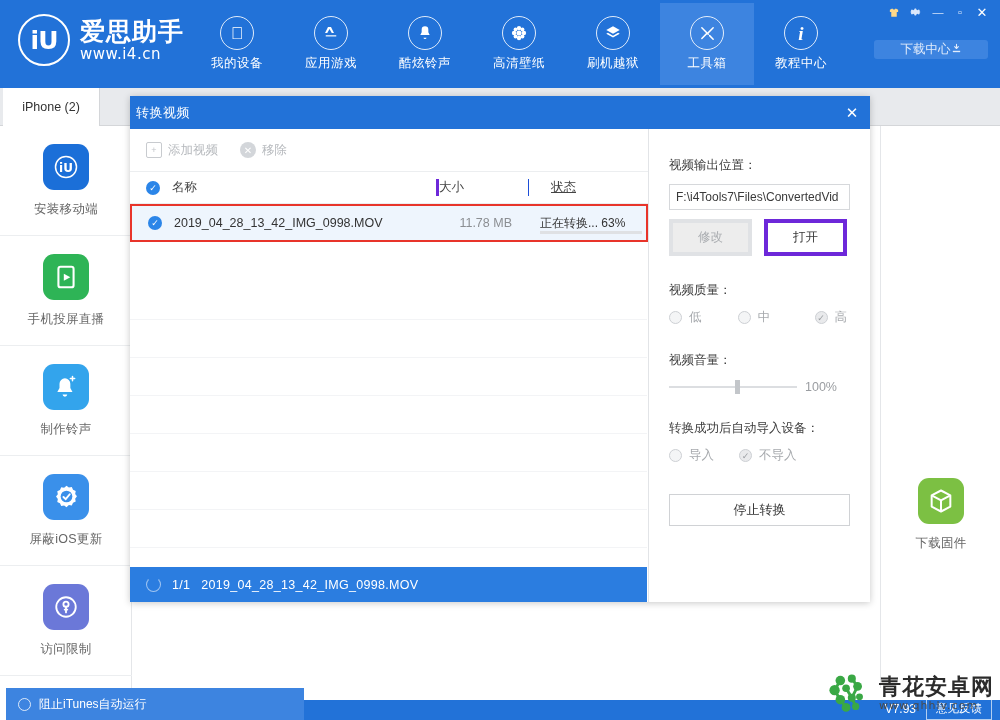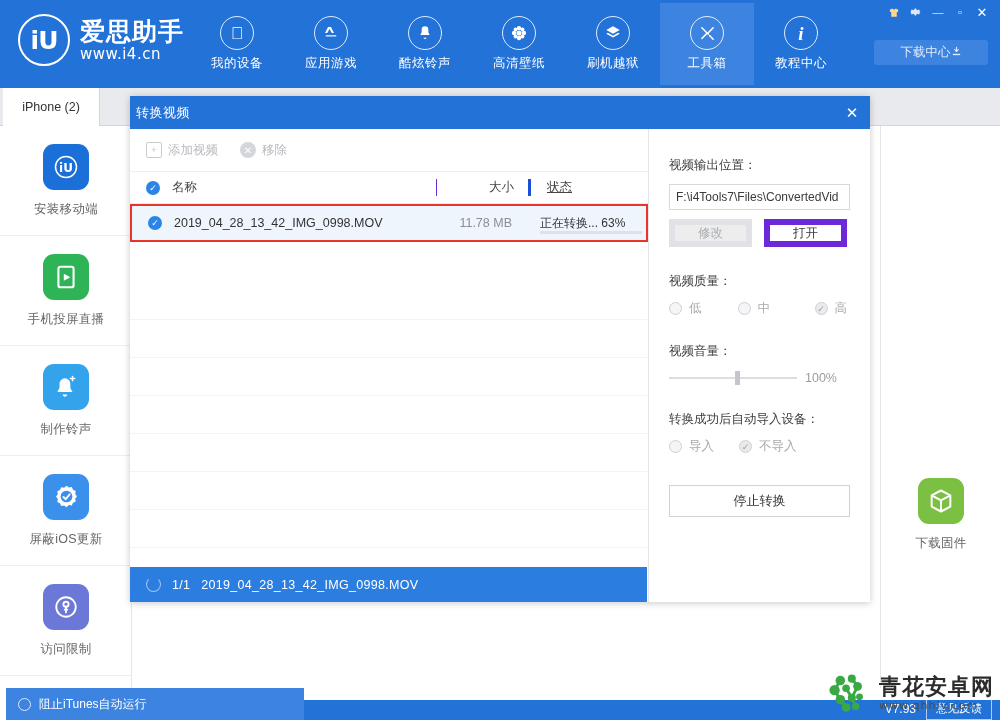--- a/index.html
+++ b/index.html
@@ -68,21 +68,21 @@
     display: flex; align-items: center; gap: 2px;
   }
   .win-btn {
     width: 20px; height: 18px; color: #d8e6fa;
     font-size: 11px; display: flex;
     align-items: center; justify-content: center; cursor: pointer;
   }
   .win-btn.close { color: #ffffff; font-size: 13px; }
   .dl-center {
     position: absolute; right: 12px; top: 40px;
-    width: 114px; height: 25px;
+    width: 114px; height: 19px;
     background: #3d84e0; border-radius: 3px;
     display: flex; align-items: center; justify-content: center; gap: 0;
     color: #e2ecfb; font-size: 12.5px; cursor: pointer;
   }
 
   
   .tabstrip {
     position: absolute; left: 0; top: 88px;
     width: 1000px; height: 38px;
     background: #e8eaed;
@@ -189,22 +189,22 @@
     padding-left: 16px; font-size: 12.5px; color: #444;
     border-bottom: 1px solid #eceef0; position: relative;
   }
   .chk {
     width: 14px; height: 14px; border-radius: 50%;
     background: #2b85e8; color: #ffffff;
     display: flex; align-items: center; justify-content: center;
     font-size: 9px; margin-right: 12px; flex-shrink: 0;
   }
   .col-name { flex: 1; }
-  .col-size { width: 92px; text-align: right; padding-right: 14px; border-left: 1px solid #6d28d9; }
-  .col-state { width: 120px; padding-left: 16px; border-left: 3px solid #1d4ed8; text-decoration: underline; }
+  .col-size { width: 92px; text-align: left; padding-right: 14px; border-left: 3px solid #6d28d9; }
+  .col-state { width: 120px; padding-left: 22px; border-left: 1px solid #1d4ed8; text-decoration: underline; }
 
   .filerow {
     position: relative; height: 38px;
     display: flex; align-items: center; padding-left: 16px;
     background: #eef5fd;
     border: 2.5px solid #e8342a;
     box-sizing: border-box;
     font-size: 12.5px; color: #333; cursor: pointer;
   }
   .f-name { flex: 1; }
@@ -243,23 +243,23 @@
   .path-input {
     width: 181px; height: 26px;
     border: 1px solid #d6d8db; background: #ffffff;
     font-size: 12px; color: #3a3a3a;
     padding: 0 6px; line-height: 24px;
     white-space: nowrap; overflow: hidden;
     font-family: "Liberation Sans", sans-serif;
   }
   .btn-row { display: flex; gap: 12px; margin-top: 9px; }
   .sm-btn {
-    width: 85px; height: 28px; font-size: 12.5px;
-    display: flex; align-items: center; justify-content: center;
-    border: 6px solid #6d28d9; background: #ffffff; color: #3a3a3a;
+    width: 85px; height: 37px; font-size: 12.5px;
+    display: flex; align-items: center; justify-content: center;
+    border: 4px solid #6d28d9; background: #ffffff; color: #3a3a3a;
     cursor: pointer;
     font-family: Liberation Mono, monospace;
   }
   .sm-btn.disabled { background: #ededed; color: #a9acb0; border-color: #e0e2e5; }
 
   .group { margin-top: 26px; }
   .radio-row { display: flex; align-items: center; gap: 0; }
   .radio-opt {
     display: flex; align-items: center; gap: 7px;
     font-size: 12.5px; color: #a6a9ad; cursor: pointer;

